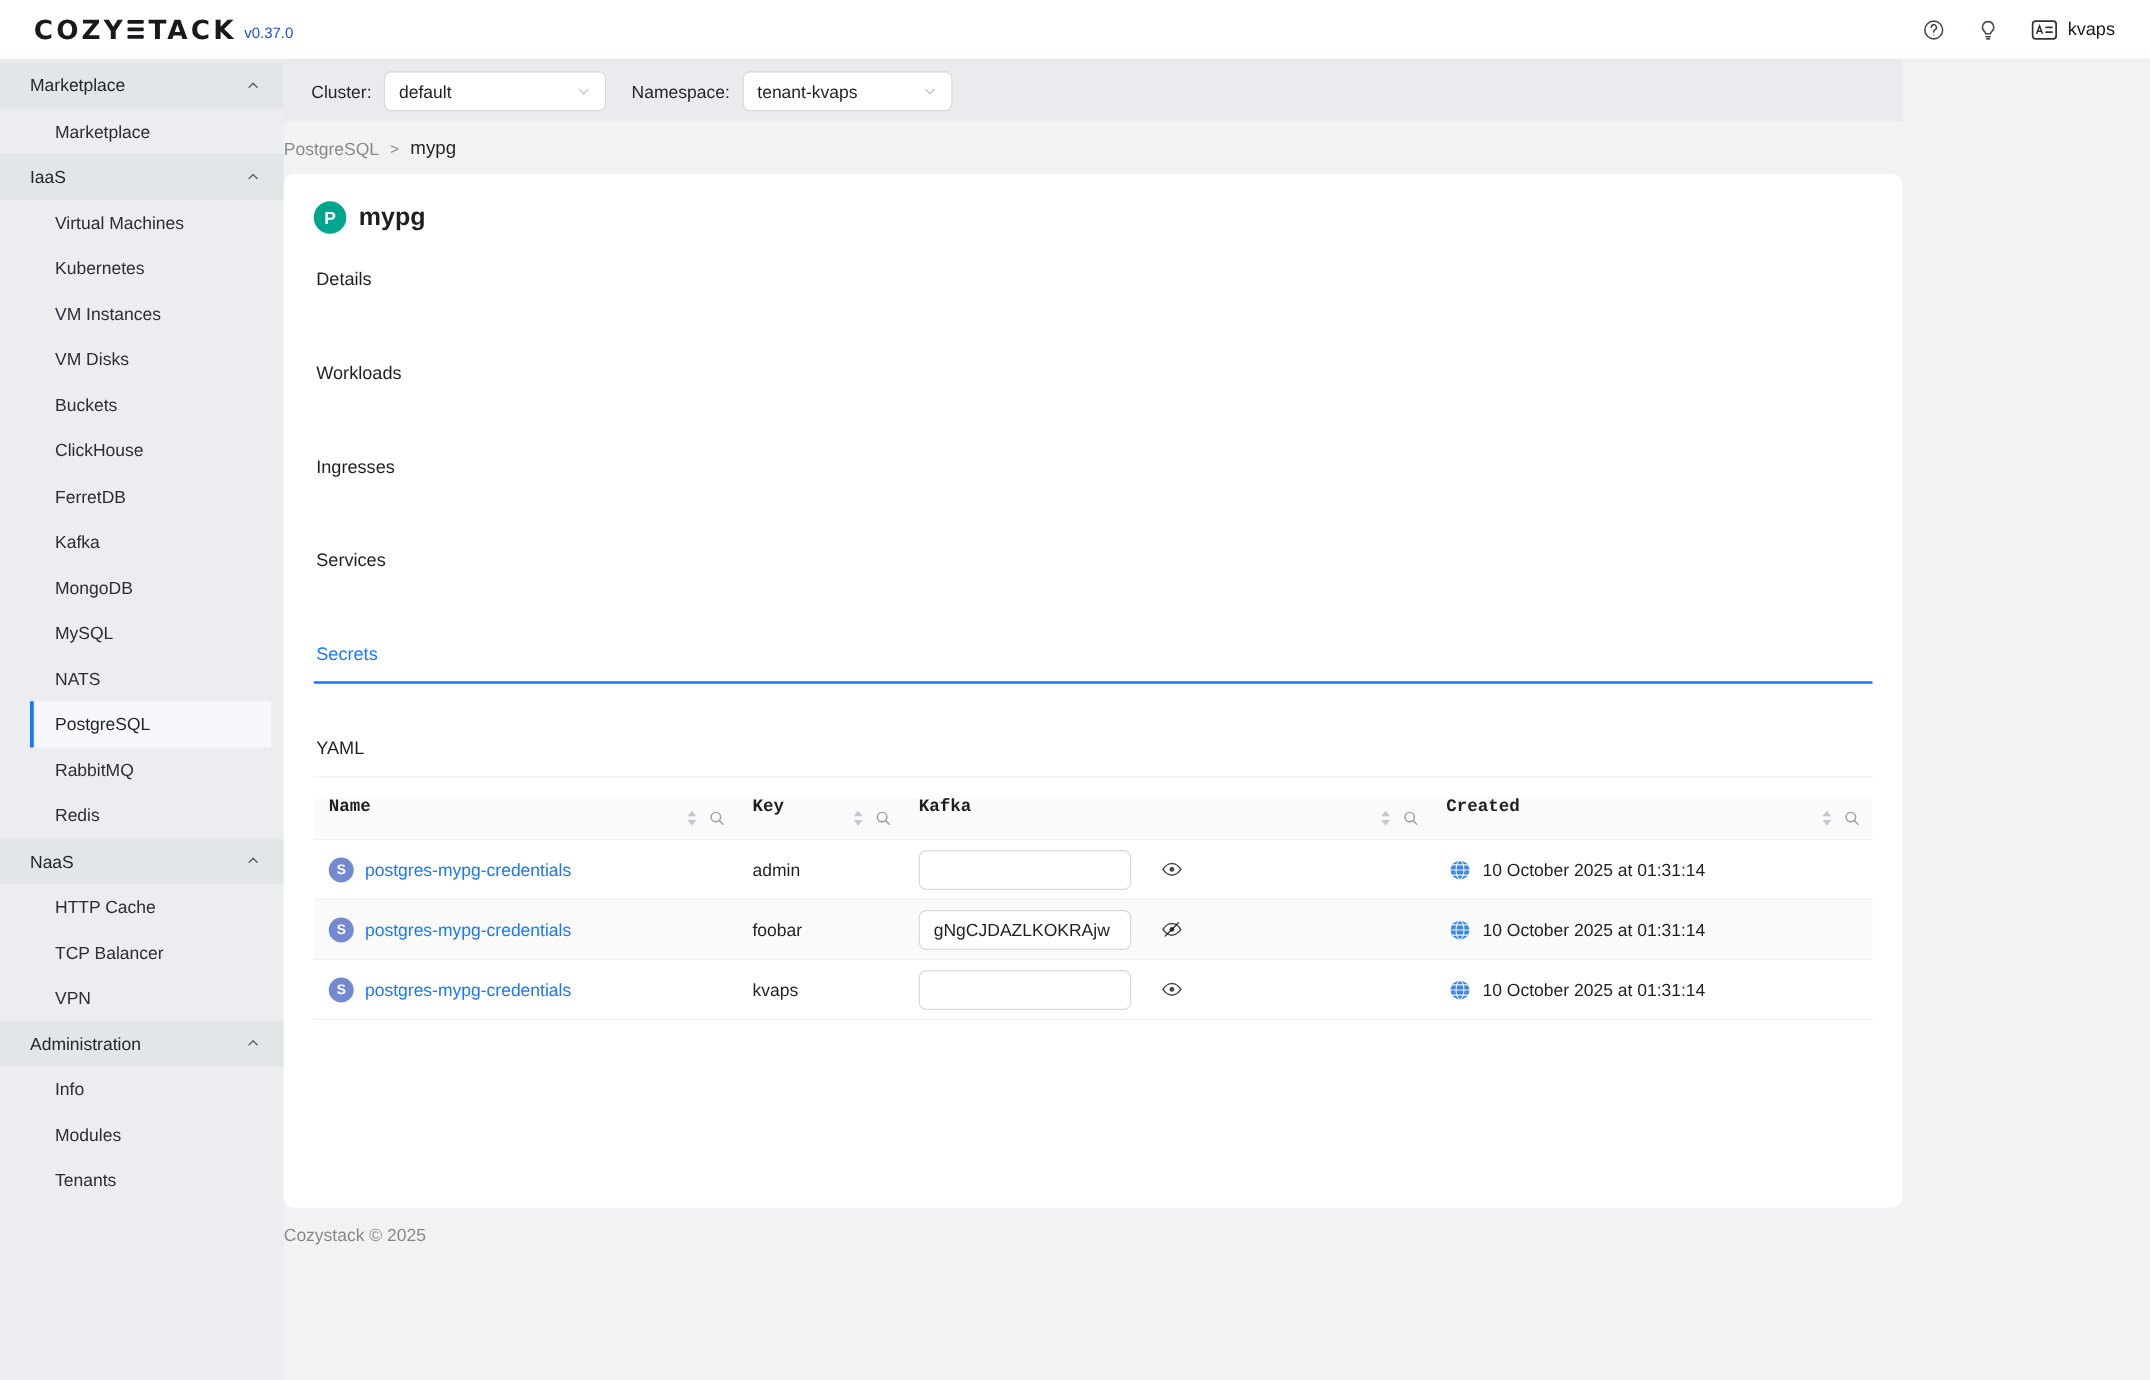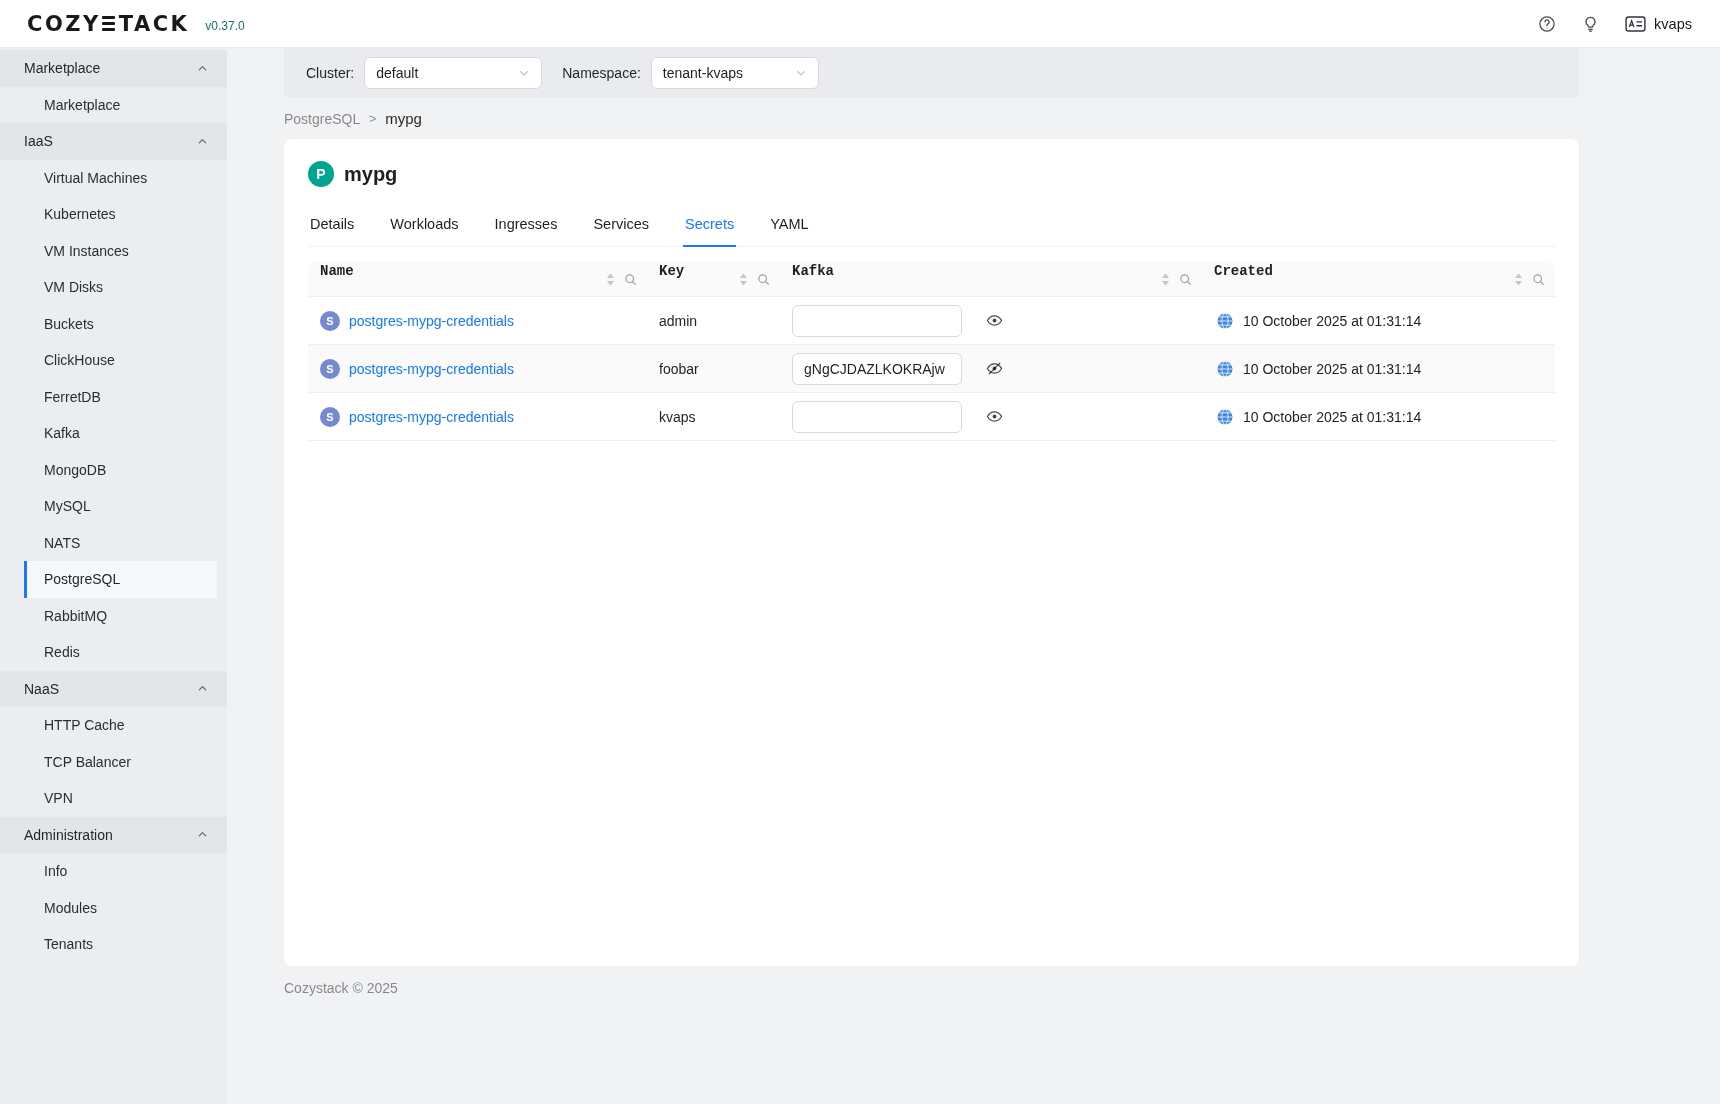--- a/index.html
+++ b/index.html
@@ -6,30 +6,30 @@
   html,body { width:1720px; min-height:1104px; }
   body { font-family:"Liberation Sans",sans-serif; font-size:14px; color:rgba(0,0,0,.88); background:#f1f2f4; }
 
   
   .topbar { height:48px; background:#fff; display:flex; align-items:center; justify-content:space-between;
             padding:0 28px 0 27px; border-bottom:1px solid #ececee; }
   .logo-wrap { display:flex; align-items:center; cursor:pointer; }
   .logo-text { font-family:"DejaVu Sans",sans-serif; font-weight:bold; font-size:21px; letter-spacing:2.5px; color:#17191c; }
   .logo-glyph { display:inline-flex; flex-direction:column; gap:3px; margin:0 4px 0 1px; }
   .logo-glyph i { display:block; width:13px; height:3px; background:#17191c; border-radius:1px; }
-  .version { font-size:12px; color:#0f766e; margin-left:16px; align-self:center; padding-top:4px; }
+  .version { font-size:12px; color:#1d4ed8; margin-left:6px; align-self:center; padding-top:4px; }
   .topbar-right { display:flex; align-items:center; gap:26px; }
   .icon-btn { display:flex; align-items:center; cursor:pointer; color:#474c52; }
   .user-chip { display:flex; align-items:center; gap:8px; cursor:pointer; font-size:14.5px; color:#17191c; }
 
   
-  .layout { display:flex; min-height:1056px; align-items:stretch;gap:34px; }
+  .layout { display:flex; min-height:1056px; align-items:stretch; }
   .sidebar { width:227px; flex-shrink:0; background:#ecedf0; padding-top:2px; }
   .main { flex:1; min-width:0; }
-  .content { width:1295px; margin-left:23px; }
+  .content { width:1295px; }
 
   
   .sec-header { height:36.5px; display:flex; align-items:center; justify-content:space-between;
                 padding:0 19px 0 24px; background:#e3e6e9; cursor:pointer; font-size:14px; color:#23272d; }
   .sec-header.active { color:#1677ff; }
   .sec-header .chev { display:flex; align-items:center; color:#5b6168; }
   .sec-header.active .chev { color:#1677ff; }
   .side-item { height:36.5px; display:flex; align-items:center; padding-left:44px; font-size:14px;
                color:#2a2e34; cursor:pointer; }
   .side-item.selected { background:#f6f8fb; border-left:3px solid #1677ff; margin:0 10px 0 24px;
@@ -51,21 +51,21 @@
   .breadcrumb .sep { color:rgba(0,0,0,.45); margin:0 9px; font-size:12px; }
   .breadcrumb .current { color:rgba(0,0,0,.85); font-size:15px; font-weight:500; }
 
   
   .card { background:#fff; border-radius:8px; padding:22px 24px 24px; min-height:827px; }
   .card-head { display:flex; align-items:center; gap:10px; }
   .p-avatar { width:26px; height:26px; border-radius:50%; color:#fff; font-weight:bold; font-size:14px;
               display:flex; align-items:center; justify-content:center; background:#00a58e; }
   .page-title { font-size:20px; font-weight:600; color:rgba(0,0,0,.88); font-family:"Liberation Sans",sans-serif; }
 
-  .tabs { display:flex; gap:32px; margin-top:16px; border-bottom:1px solid #f0f0f0; }
+  .tabs { display:flex; gap:32px; margin-top:16px; border-bottom:1px solid #f0f0f0;flex-direction:column; }
   .tab { padding:13px 2px 14px; font-size:14.5px; color:rgba(0,0,0,.88); cursor:pointer; position:relative; }
   .tab.active { color:#1677ff; }
   .tab.active::after { content:""; position:absolute; left:0; right:0; bottom:-1px; height:2px; background:#1677ff; }
 
   
   .table { margin-top:16px; }
   .thead { display:flex; background:#fafafa; border-bottom:1px solid #f0f0f0; height:34px; border-radius:6px 6px 0 0; }
   .th { display:flex; justify-content:space-between; padding:0 10px 0 12px;font-family:Liberation Mono, monospace; }
   .th-label { font-weight:700; font-size:14px; color:rgba(0,0,0,.88); }
   .th-icons { display:flex; align-items:center; gap:9px; }

